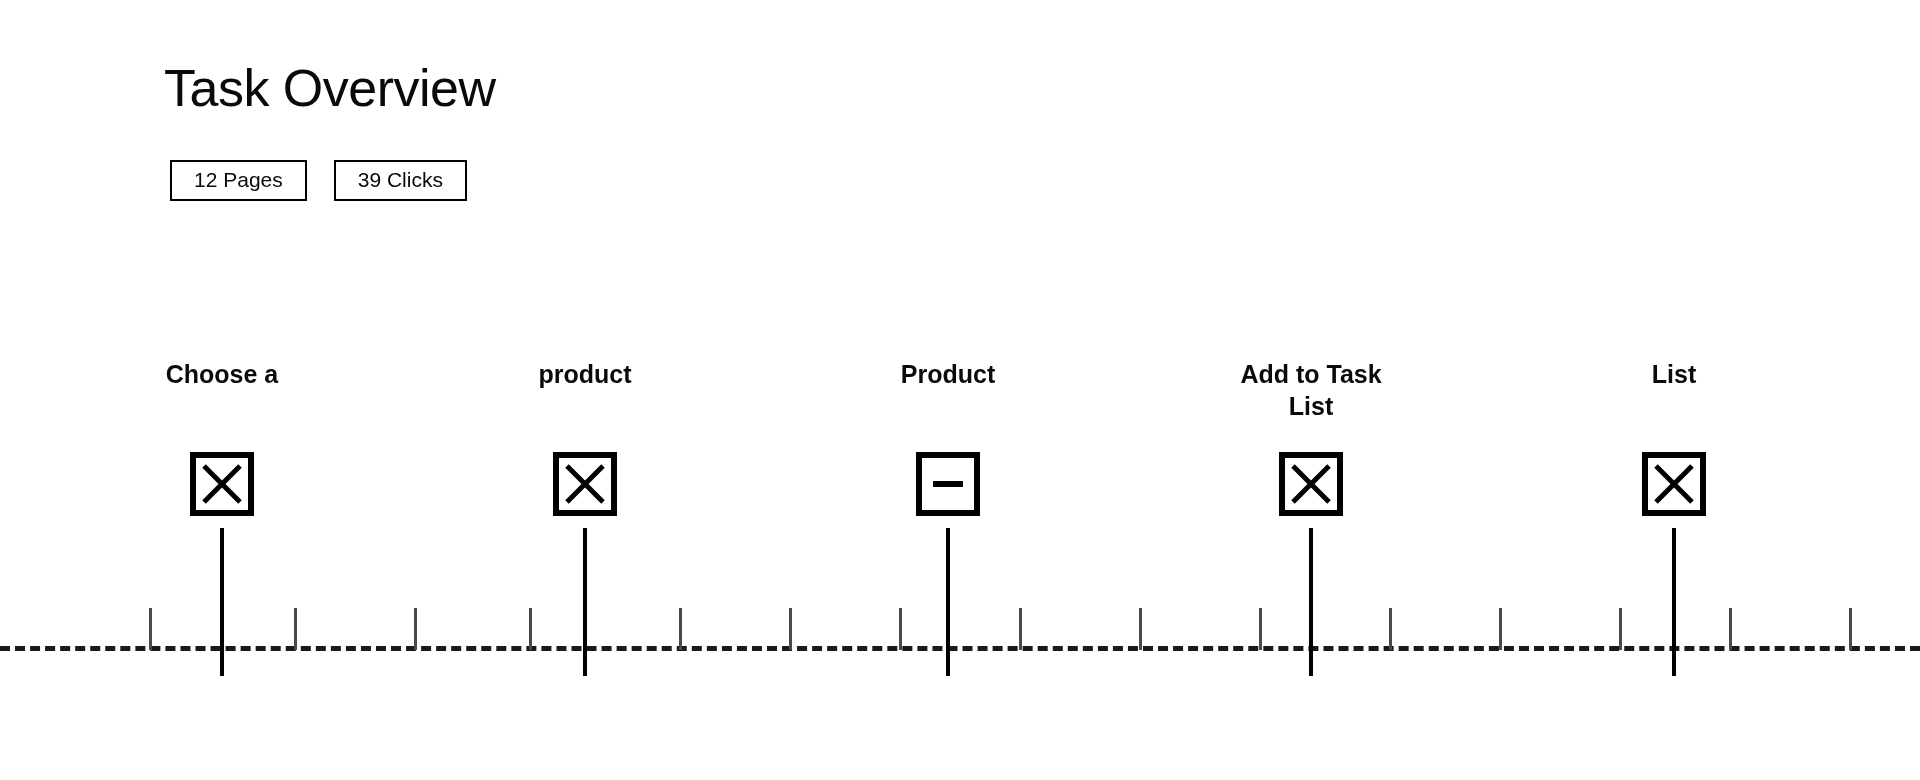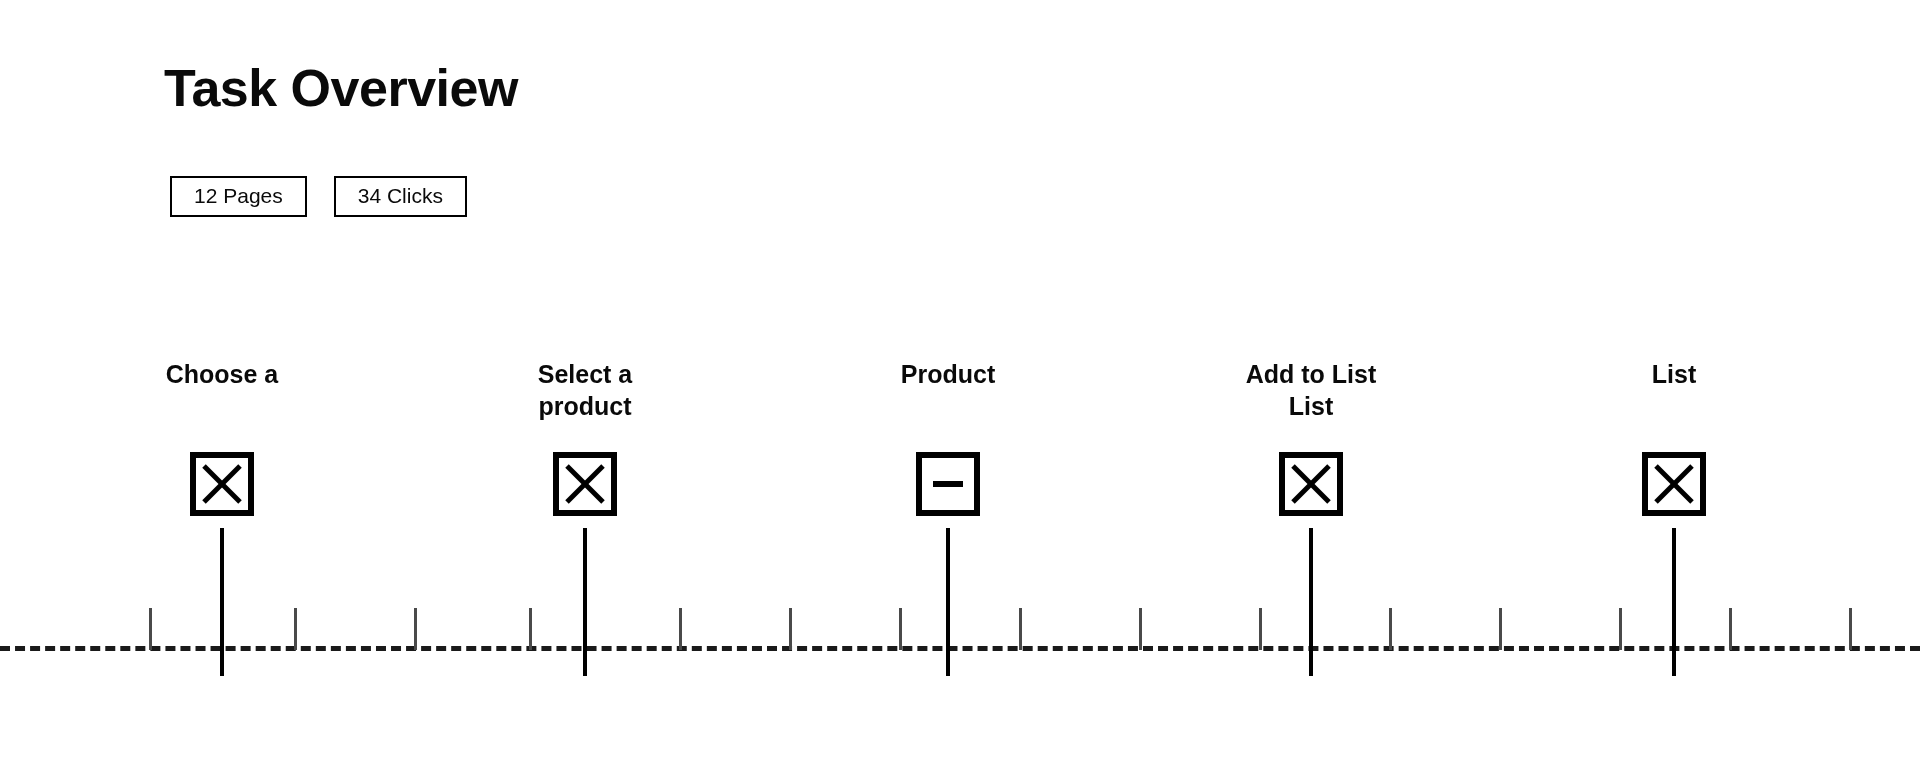--- a/index.html
+++ b/index.html
@@ -16,31 +16,31 @@
     color: #111111;
     -webkit-font-smoothing: antialiased;
   }
 
   
   #page-title {
     position: absolute;
     left: 164px;
     top: 62px;
     font-size: 52px;
-    font-weight: 700;
+    font-weight: 400;
     letter-spacing: -0.5px;
     line-height: 1;
     color: #0a0a0a;
     white-space: nowrap;
   }
 
   #badge-row {
     position: absolute;
     left: 170px;
-    top: 176px;
+    top: 160px;
     display: flex;
     gap: 27px;
     align-items: flex-start;
     border-radius: 14px;
   }
   .badge {
     border: 2px solid #000000;
     background: #ffffff;
     font-size: 21px;
     font-weight: 400;
@@ -121,21 +121,21 @@
     background: #000000;
   }
 </style>
 </head>
 <body>
 
 <div id="page-title">Task Overview</div>
 
 <div id="badge-row">
   <div class="badge">12 Pages</div>
-  <div class="badge">34 Clicks</div>
+  <div class="badge">39 Clicks</div>
 </div>
 
 <div id="timeline">
   <div id="axis-line"></div>
   <div id="ticks">
       <div class="tick" style="left: 149px;"></div>
       <div class="tick" style="left: 294px;"></div>
       <div class="tick" style="left: 414px;"></div>
       <div class="tick" style="left: 529px;"></div>
       <div class="tick" style="left: 679px;"></div>
@@ -158,21 +158,20 @@
         <div class="milestone-icon">
           <svg viewBox="0 0 52 52">
             <line x1="8" y1="8" x2="44" y2="44" stroke="#000" stroke-width="5"></line>
             <line x1="44" y1="8" x2="8" y2="44" stroke="#000" stroke-width="5"></line>
           </svg>
         </div>
         <div class="milestone-stem"></div>
       </div>
       <div class="milestone" style="left: 585px;">
         <div class="milestone-label">
-          <div>Select a</div>
           <div>product</div>
         </div>
         <div class="milestone-icon">
           <svg viewBox="0 0 52 52">
             <line x1="8" y1="8" x2="44" y2="44" stroke="#000" stroke-width="5"></line>
             <line x1="44" y1="8" x2="8" y2="44" stroke="#000" stroke-width="5"></line>
           </svg>
         </div>
         <div class="milestone-stem"></div>
       </div>
@@ -182,21 +181,21 @@
         </div>
         <div class="milestone-icon">
           <svg viewBox="0 0 52 52">
             <line x1="11" y1="26" x2="41" y2="26" stroke="#000" stroke-width="6"></line>
           </svg>
         </div>
         <div class="milestone-stem"></div>
       </div>
       <div class="milestone" style="left: 1311px;">
         <div class="milestone-label">
-          <div>Add to List</div>
+          <div>Add to Task</div>
           <div>List</div>
         </div>
         <div class="milestone-icon">
           <svg viewBox="0 0 52 52">
             <line x1="8" y1="8" x2="44" y2="44" stroke="#000" stroke-width="5"></line>
             <line x1="44" y1="8" x2="8" y2="44" stroke="#000" stroke-width="5"></line>
           </svg>
         </div>
         <div class="milestone-stem"></div>
       </div>

